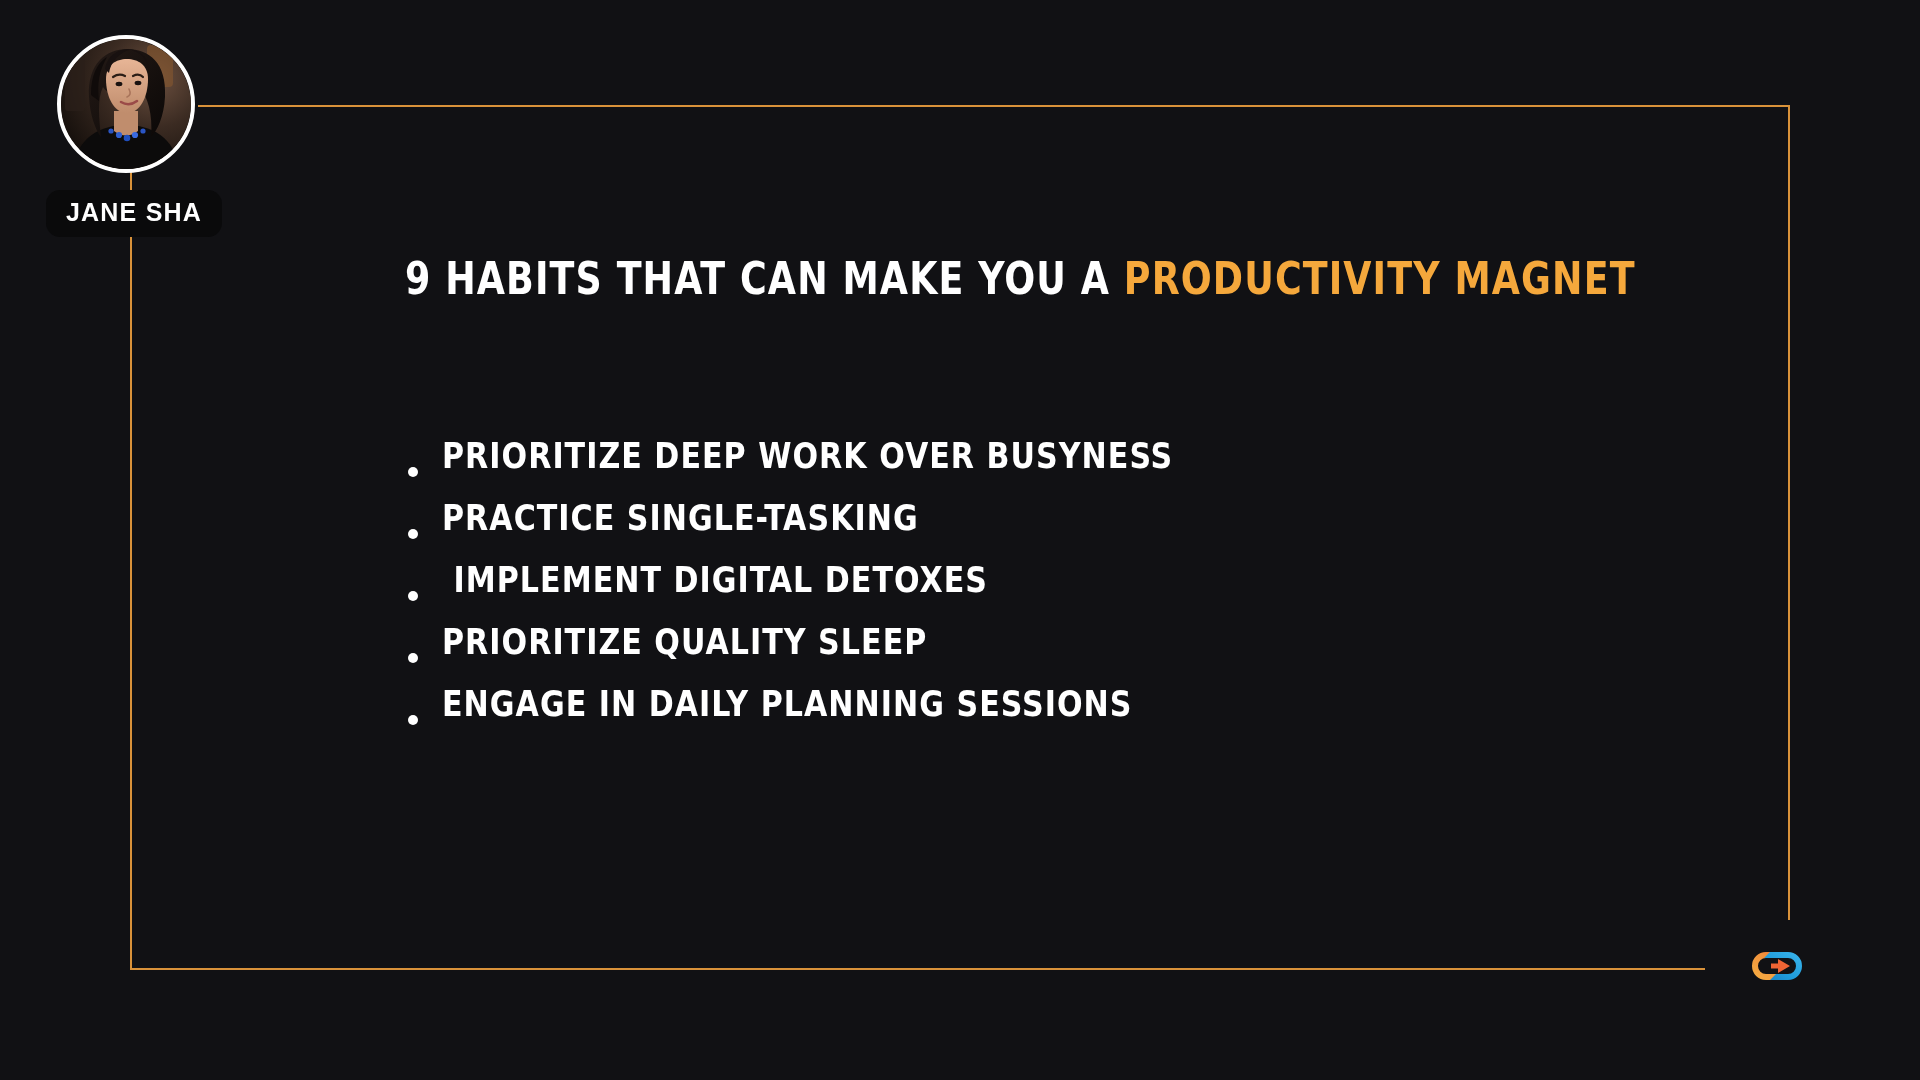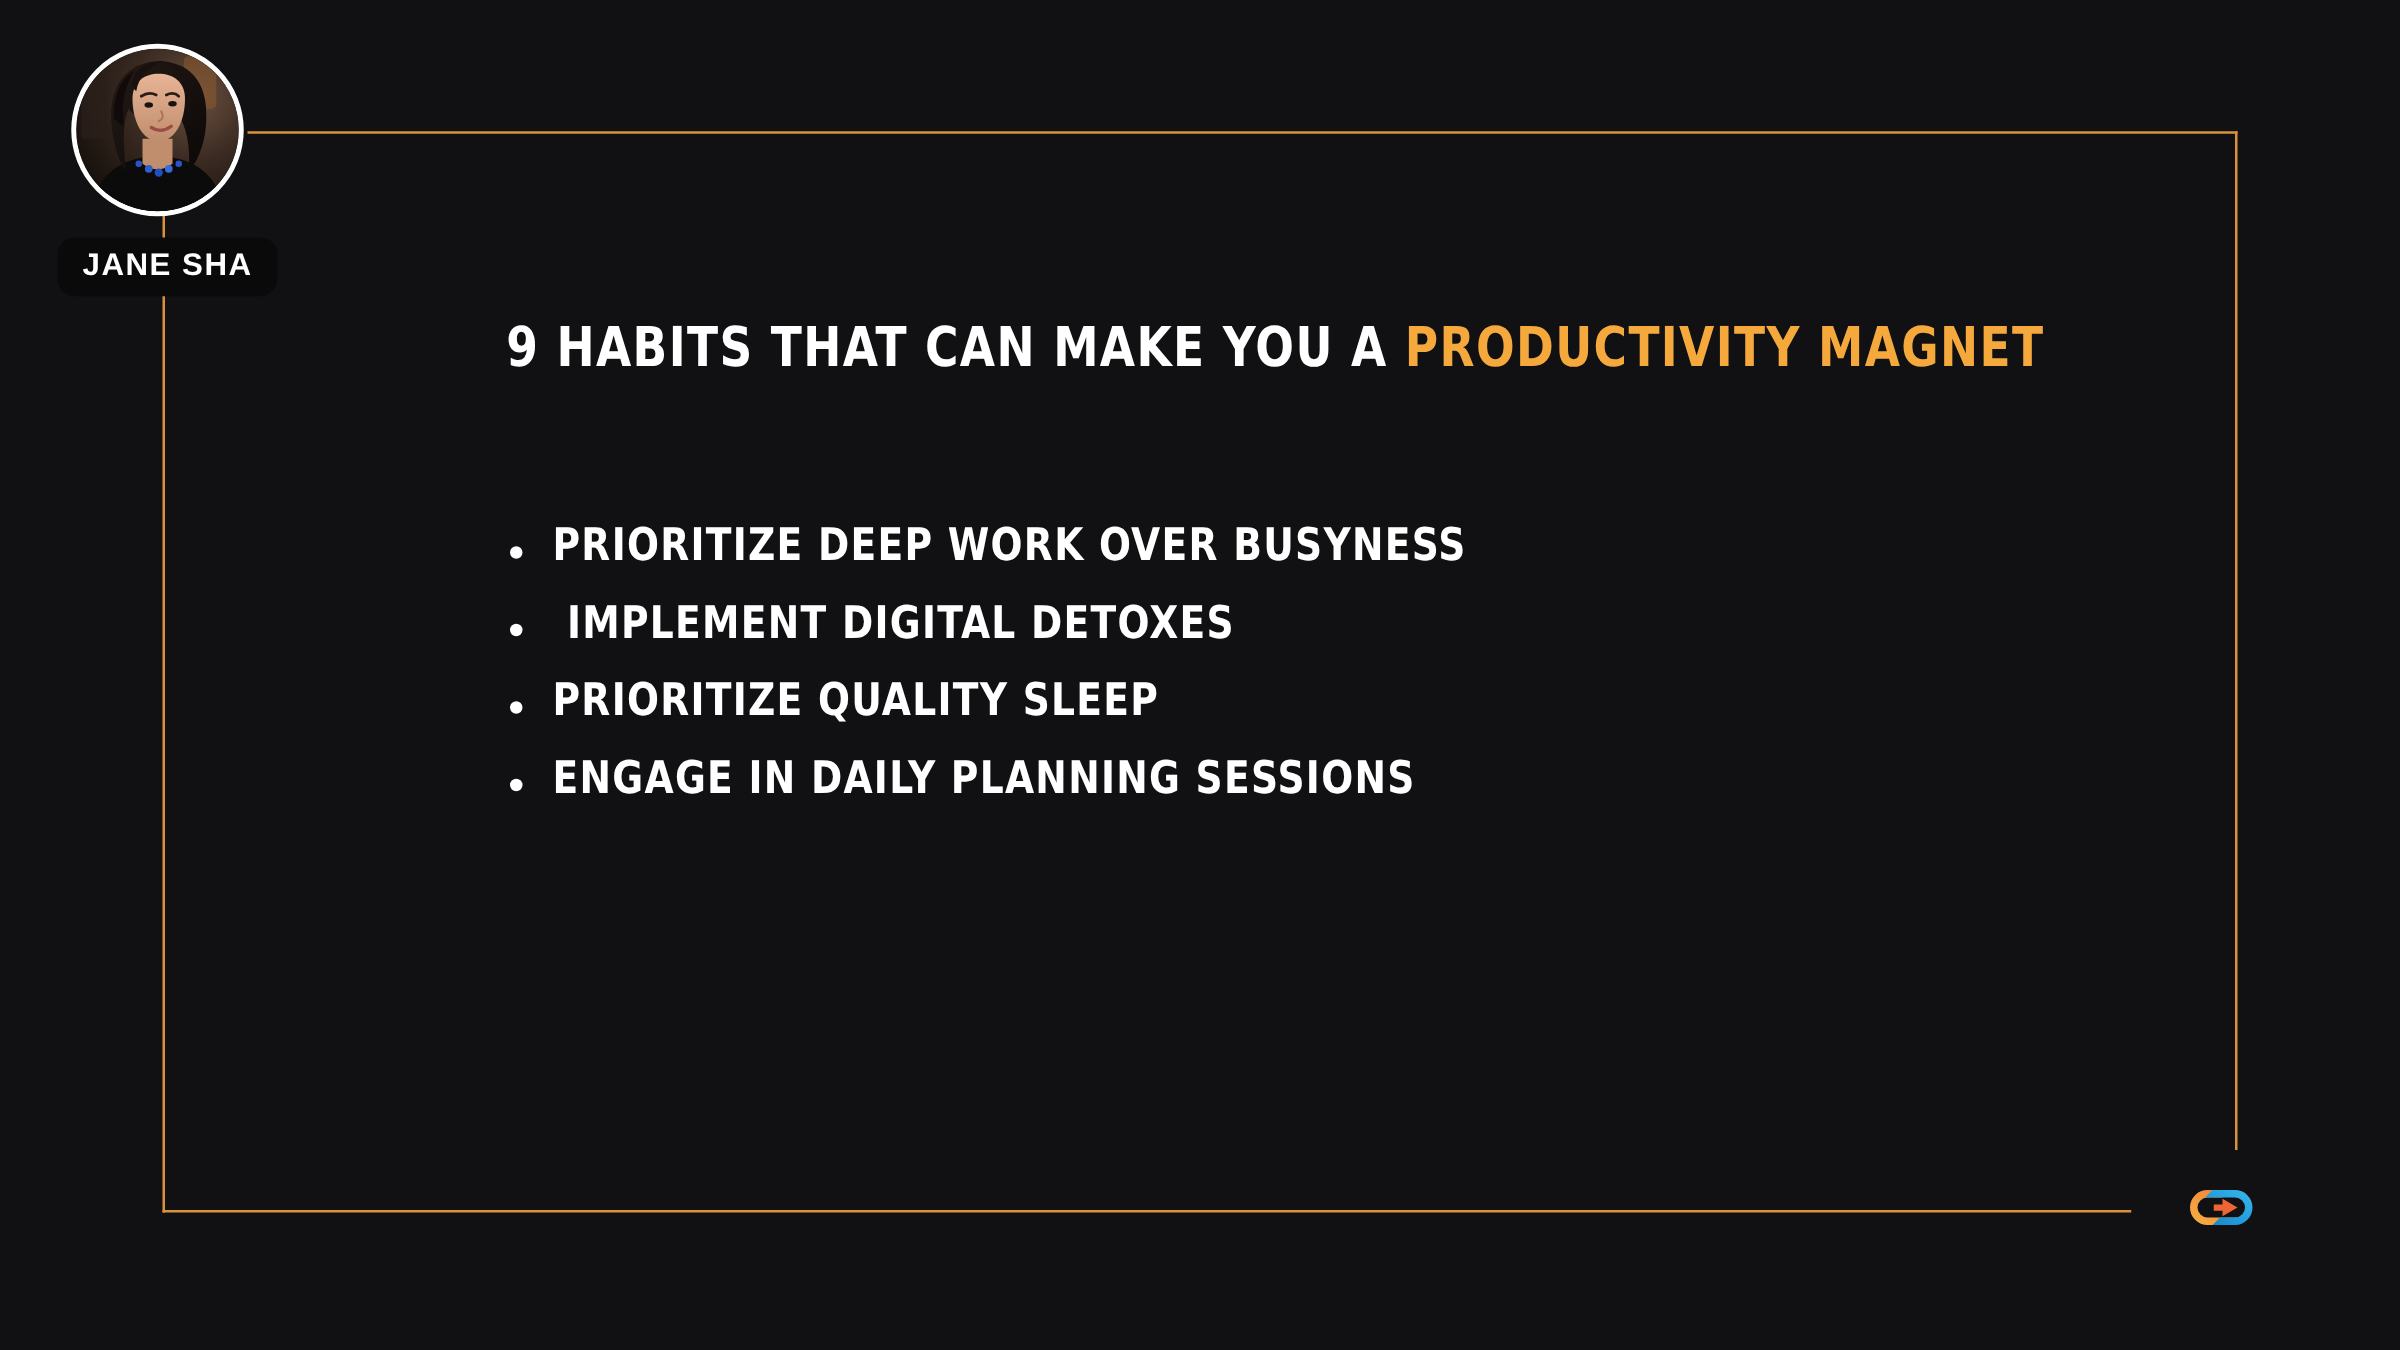--- a/index.html
+++ b/index.html
@@ -115,21 +115,21 @@
     position: absolute;
     left: 408px;
     top: 415px;
     width: 1300px;
     list-style: none;
     margin: 0;
     padding: 0;
   }
   .bullet-row {
     display: flex;
-    align-items: flex-start;
+    align-items: flex-end;
     height: 62px;
   }
   .bullet-dot {
     flex: 0 0 auto;
     width: 10px;
     height: 10px;
     border-radius: 50%;
     background: #ffffff;
     margin-top: 22px;
     margin-right: 24px;
@@ -225,20 +225,24 @@
 
   <div id="title"><span class="title-white">9 HABITS THAT CAN MAKE YOU A </span><span class="title-accent">PRODUCTIVITY MAGNET</span></div>
 
   <ul id="bullet-list">
     <li class="bullet-row">
       <span class="bullet-dot"></span>
       <span class="bullet-text">PRIORITIZE DEEP WORK OVER BUSYNESS</span>
     </li>
     <li class="bullet-row">
       <span class="bullet-dot"></span>
+      <span class="bullet-text">PRACTICE SINGLE-TASKING</span>
+    </li>
+    <li class="bullet-row">
+      <span class="bullet-dot"></span>
       <span class="bullet-text"> IMPLEMENT DIGITAL DETOXES</span>
     </li>
     <li class="bullet-row">
       <span class="bullet-dot"></span>
       <span class="bullet-text">PRIORITIZE QUALITY SLEEP</span>
     </li>
     <li class="bullet-row">
       <span class="bullet-dot"></span>
       <span class="bullet-text">ENGAGE IN DAILY PLANNING SESSIONS</span>
     </li>

